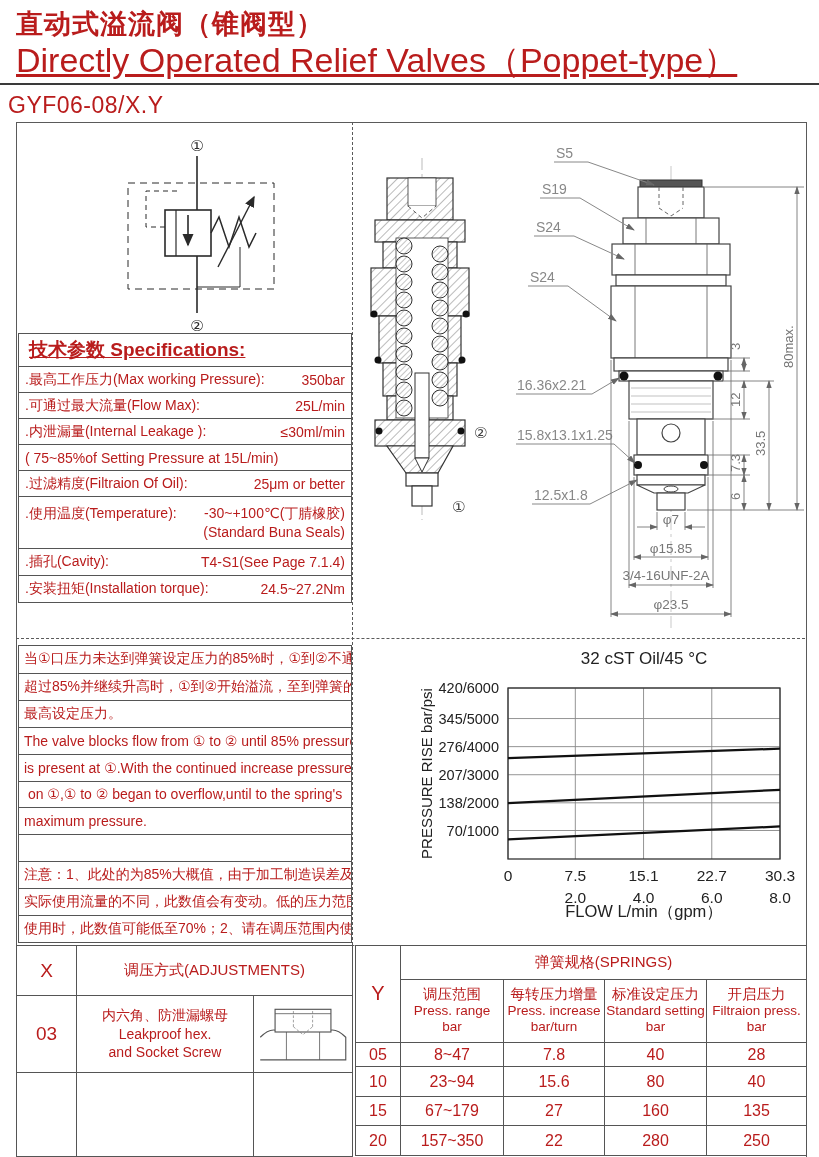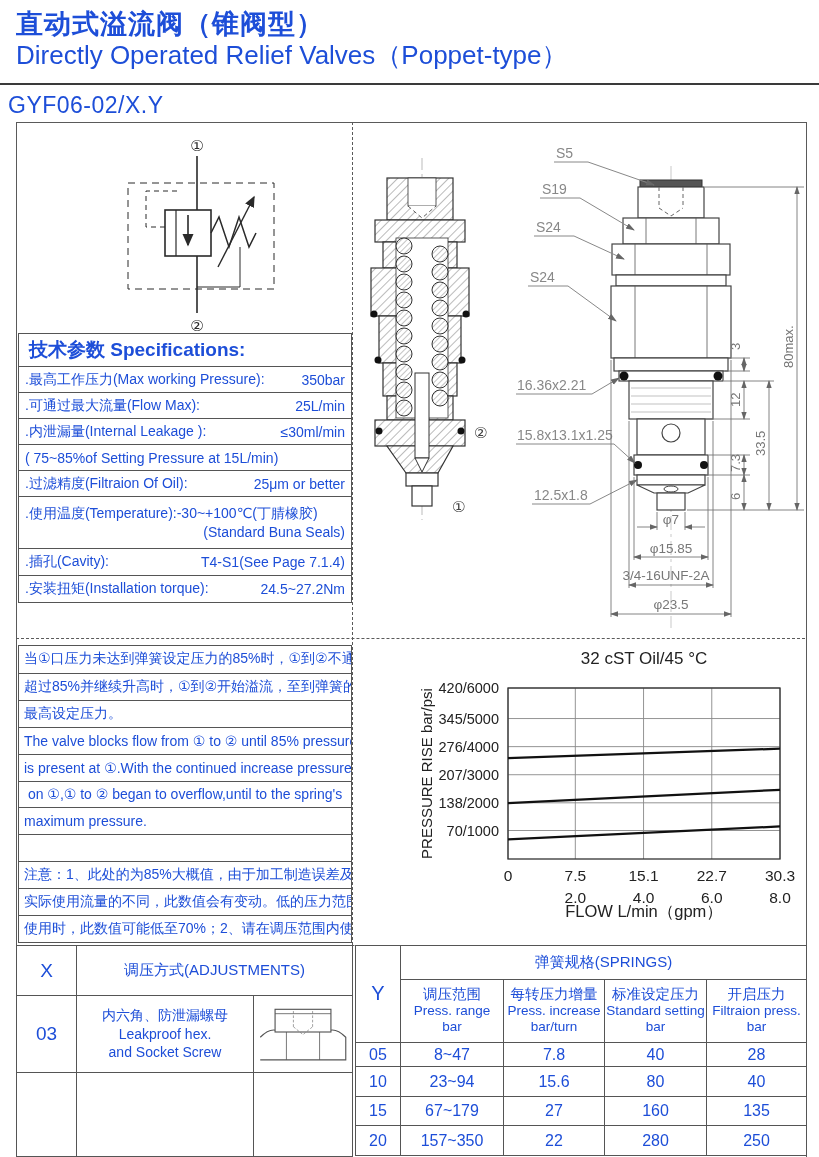--- a/index.html
+++ b/index.html
@@ -1,37 +1,37 @@
 <!DOCTYPE html>
 <html><head>
 <meta charset="utf-8">
 <style>
   html,body{margin:0;padding:0;background:#e8e8e8;}
   #page{position:relative;width:819px;height:1157px;background:#ffffff;overflow:hidden;
-        font-family:"Liberation Sans","DejaVu Sans",sans-serif;color:#1d4ed8;}
+        font-family:"Liberation Sans","DejaVu Sans",sans-serif;color:#b91c1c;}
   .abs{position:absolute;}
   
   #title-zh{left:16px;top:6px;font-size:27px;font-weight:600;letter-spacing:1px;}
-  #title-en{left:16px;top:38px;font-size:26px;font-weight:400;}
+  #title-en{left:16px;top:38px;font-size:34px;font-weight:400;text-decoration:underline;}
   #header-rule{left:0;top:83px;width:819px;height:0;border-top:2px solid #3a3a3a;}
   #model-code{left:8px;top:92px;font-size:23px;font-weight:500;letter-spacing:.5px;}
   
   #main-frame{left:16px;top:122px;width:789px;height:1034px;border:1px solid #5a5a5a;}
   .vdiv{width:0;border-left:1px dashed #5a5a5a;}
   .hdiv{height:0;border-top:1px dashed #5a5a5a;}
   
   #specs{left:18px;top:333px;width:332px;display:grid;
          grid-template-rows:32px 26px 26px 26px 26px 26px 52px 27px 27px;
          border:1px solid #555;}
   #specs .srow{border-top:1px solid #555;display:flex;justify-content:space-between;
                align-items:center;padding:12px 6px;font-size:14px;overflow:hidden;white-space:nowrap;}
-  #specs .srow:first-child{border-top:none;}
+  #specs .srow:first-child{border-top:none;text-decoration:underline;}
   #specs .stitle{font-size:19px;font-weight:600;padding:0 10px;display:flex;align-items:center;}
   #specs .twolines{flex-direction:column;align-items:flex-end;justify-content:center;line-height:1.35;}
-  #specs .twolines .l1{display:flex;width:100%;}
+  #specs .twolines .l1{display:flex;justify-content:space-between;width:100%;}
   
   #description{left:18px;top:645px;width:332px;height:296px;display:grid;
                grid-template-rows:repeat(11,1fr);border:1px solid #555;}
   #description .drow{border-top:1px solid #555;display:flex;align-items:center;padding:0 5px;
                      font-size:14px;white-space:pre;overflow:hidden;}
   #description .drow:first-child{border-top:none;}
   
   #flow-chart{left:356px;top:644px;}
   
   table{border-collapse:collapse;table-layout:fixed;}
@@ -49,21 +49,21 @@
   svg text{font-family:"Liberation Sans","DejaVu Sans",sans-serif;}
 </style>
 </head>
 <body>
 
 <div id="page">
 
   <div class="abs" id="title-zh">直动式溢流阀（锥阀型）</div>
   <div class="abs" id="title-en">Directly Operated Relief Valves（Poppet-type）</div>
   <div class="abs" id="header-rule"></div>
-  <div class="abs" id="model-code">GYF06-02/X.Y</div>
+  <div class="abs" id="model-code">GYF06-08/X.Y</div>
 
   <div class="abs" id="main-frame"></div>
   <div class="abs vdiv" style="left:352px;top:122px;height:823px;"></div>
   <div class="abs hdiv" style="left:16px;top:638px;width:789px;"></div>
   <div class="abs hdiv" style="left:16px;top:945px;width:789px;"></div>
 
   <svg class="abs" style="left:100px;top:135px;" width="210" height="200" viewBox="0 0 210 200">
     <defs>
       <marker id="arrS" markerWidth="9" markerHeight="9" refX="7" refY="3.5" orient="auto">
         <path d="M0,0 L8,3.5 L0,7 z" fill="#2a2a2a"></path>

